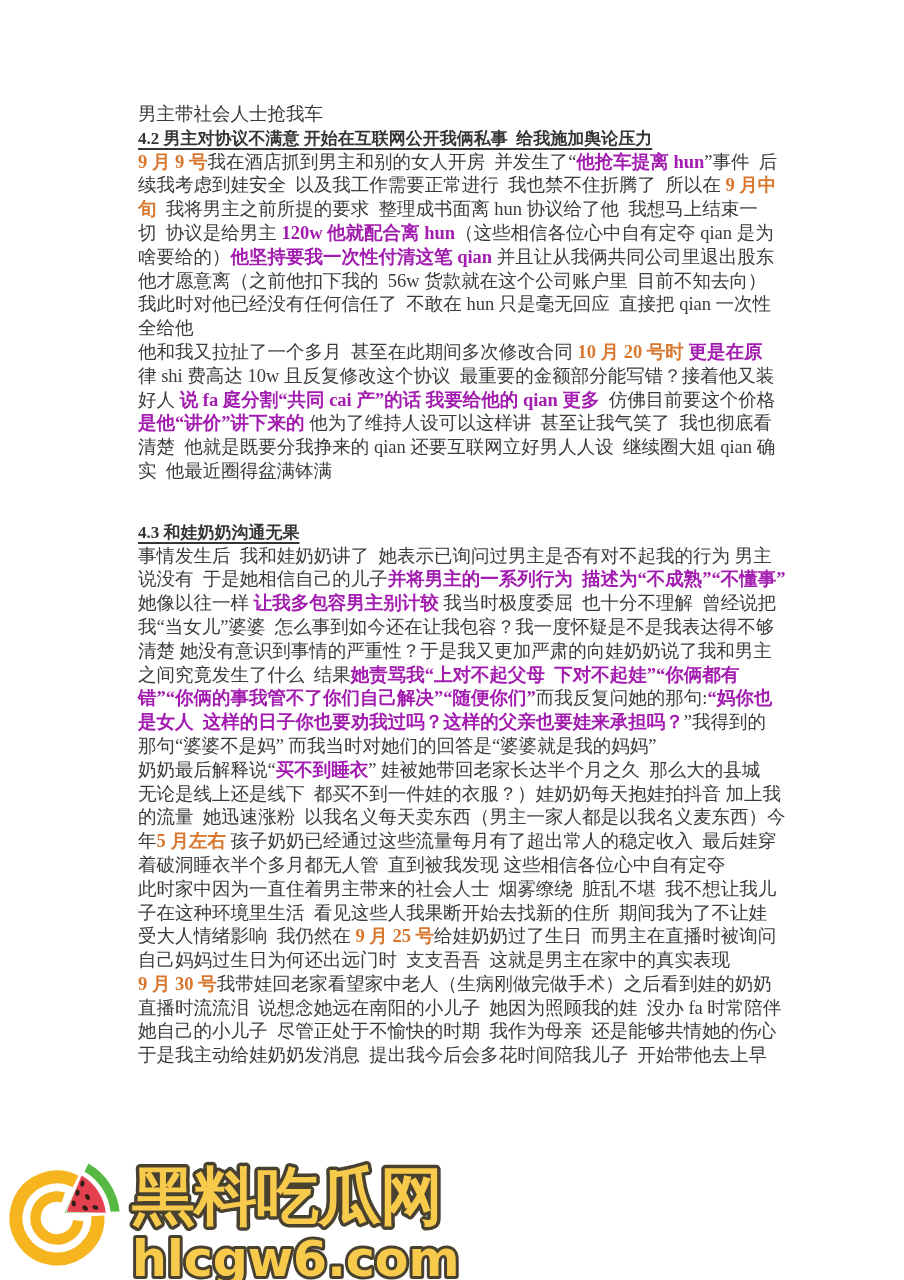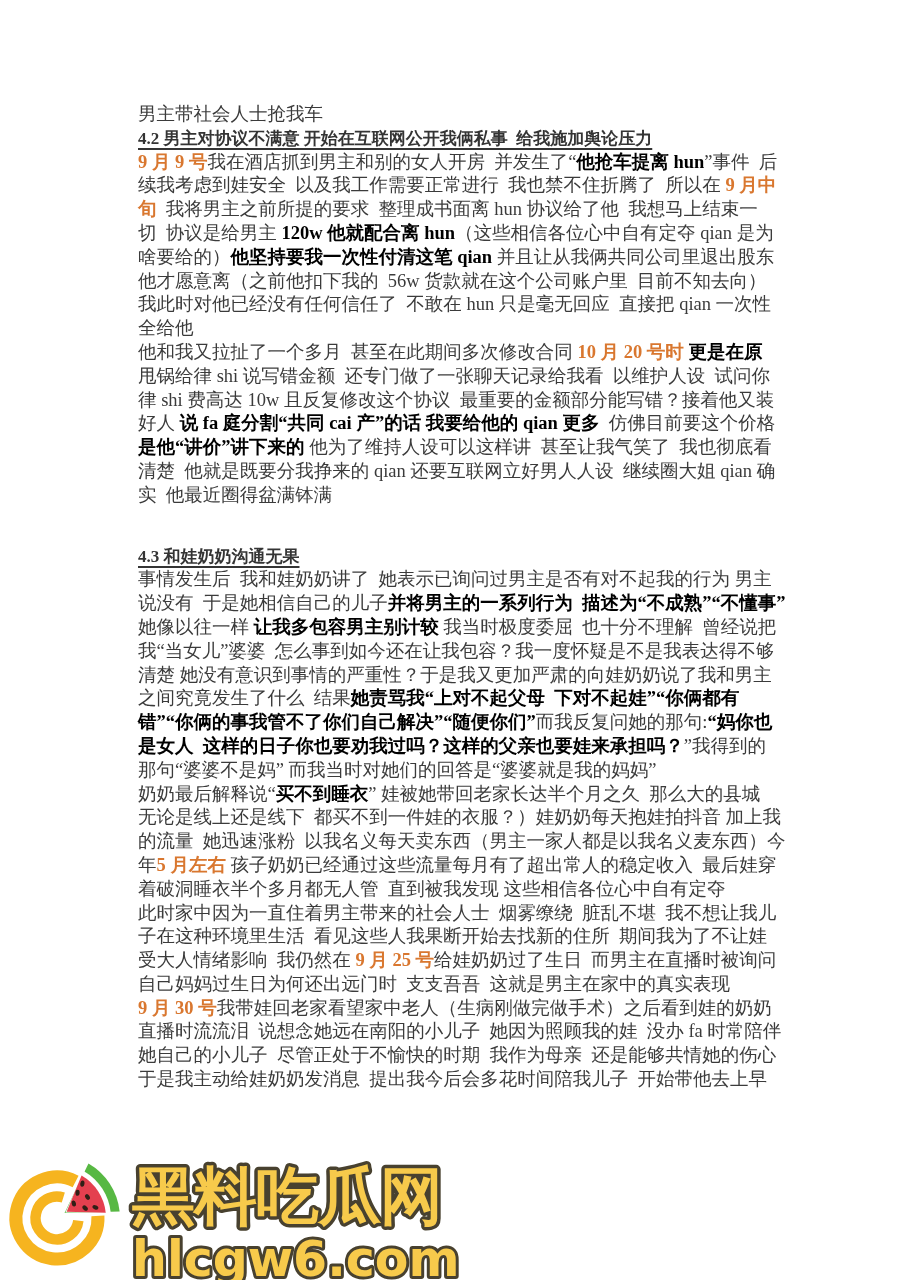--- a/index.html
+++ b/index.html
@@ -27,21 +27,21 @@
   }
   .heading{
     font-weight:700;
     font-size:17px;
     text-decoration:underline;
     text-decoration-thickness:1.5px;
     text-underline-offset:4px;
     color:#343434;
   }
   .seg-n{font-weight:400;}
-  .seg-b{font-weight:700;color:#000000;margin-top:23px;}
+  .seg-b{font-weight:700;color:#a21caf;margin-top:23px;}
   .seg-d{font-weight:700;color:var(--accent);}
   .section-gap{height:37px;}
   .watermark{
     position:absolute;
     left:4px;top:1144px;
     width:520px;height:136px;
     display:flex;align-items:flex-start;margin-top:8px;
   }
   .wm-logo{flex:0 0 auto;}
   .wm-text{flex:0 0 auto;margin-left:2px;}
@@ -54,21 +54,20 @@
     <div class="line heading"><span class="seg-h">4.2 男主对协议不满意 开始在互联网公开我俩私事  给我施加舆论压力</span></div>
     <div class="line"><span class="seg-d">9 月 9 号</span><span class="seg-n">我在酒店抓到男主和别的女人开房  并发生了“</span><span class="seg-b">他抢车提离 hun</span><span class="seg-n">”事件  后</span></div>
     <div class="line"><span class="seg-n">续我考虑到娃安全  以及我工作需要正常进行  我也禁不住折腾了  所以在 </span><span class="seg-d">9 月中</span></div>
     <div class="line"><span class="seg-d">旬</span><span class="seg-n">  我将男主之前所提的要求  整理成书面离 hun 协议给了他  我想马上结束一</span></div>
     <div class="line"><span class="seg-n">切  协议是给男主 </span><span class="seg-b">120w 他就配合离 hun</span><span class="seg-n">（这些相信各位心中自有定夺 qian 是为</span></div>
     <div class="line"><span class="seg-n">啥要给的）</span><span class="seg-b">他坚持要我一次性付清这笔 qian</span><span class="seg-n"> 并且让从我俩共同公司里退出股东</span></div>
     <div class="line"><span class="seg-n">他才愿意离（之前他扣下我的  56w 货款就在这个公司账户里  目前不知去向）</span></div>
     <div class="line"><span class="seg-n">我此时对他已经没有任何信任了  不敢在 hun 只是毫无回应  直接把 qian 一次性</span></div>
     <div class="line"><span class="seg-n">全给他</span></div>
     <div class="line"><span class="seg-n">他和我又拉扯了一个多月  甚至在此期间多次修改合同 </span><span class="seg-d">10 月 20 号时</span><span class="seg-b"> 更是在原</span></div>
-    <div class="line"><span class="seg-n">甩锅给律 shi 说写错金额  还专门做了一张聊天记录给我看  以维护人设  试问你</span></div>
     <div class="line"><span class="seg-n">律 shi 费高达 10w 且反复修改这个协议  最重要的金额部分能写错？接着他又装</span></div>
     <div class="line"><span class="seg-n">好人 </span><span class="seg-b">说 fa 庭分割“共同 cai 产”的话 我要给他的 qian 更多</span><span class="seg-n">  仿佛目前要这个价格</span></div>
     <div class="line"><span class="seg-b">是他“讲价”讲下来的</span><span class="seg-n"> 他为了维持人设可以这样讲  甚至让我气笑了  我也彻底看</span></div>
     <div class="line"><span class="seg-n">清楚  他就是既要分我挣来的 qian 还要互联网立好男人人设  继续圈大姐 qian 确</span></div>
     <div class="line"><span class="seg-n">实  他最近圈得盆满钵满</span></div>
     <div class="section-gap"></div>
     <div class="line heading"><span class="seg-h">4.3 和娃奶奶沟通无果</span></div>
     <div class="line"><span class="seg-n">事情发生后  我和娃奶奶讲了  她表示已询问过男主是否有对不起我的行为 男主</span></div>
     <div class="line"><span class="seg-n">说没有  于是她相信自己的儿子</span><span class="seg-b">并将男主的一系列行为  描述为“不成熟”“不懂事”</span></div>
     <div class="line"><span class="seg-n">她像以往一样 </span><span class="seg-b">让我多包容男主别计较</span><span class="seg-n"> 我当时极度委屈  也十分不理解  曾经说把</span></div>

